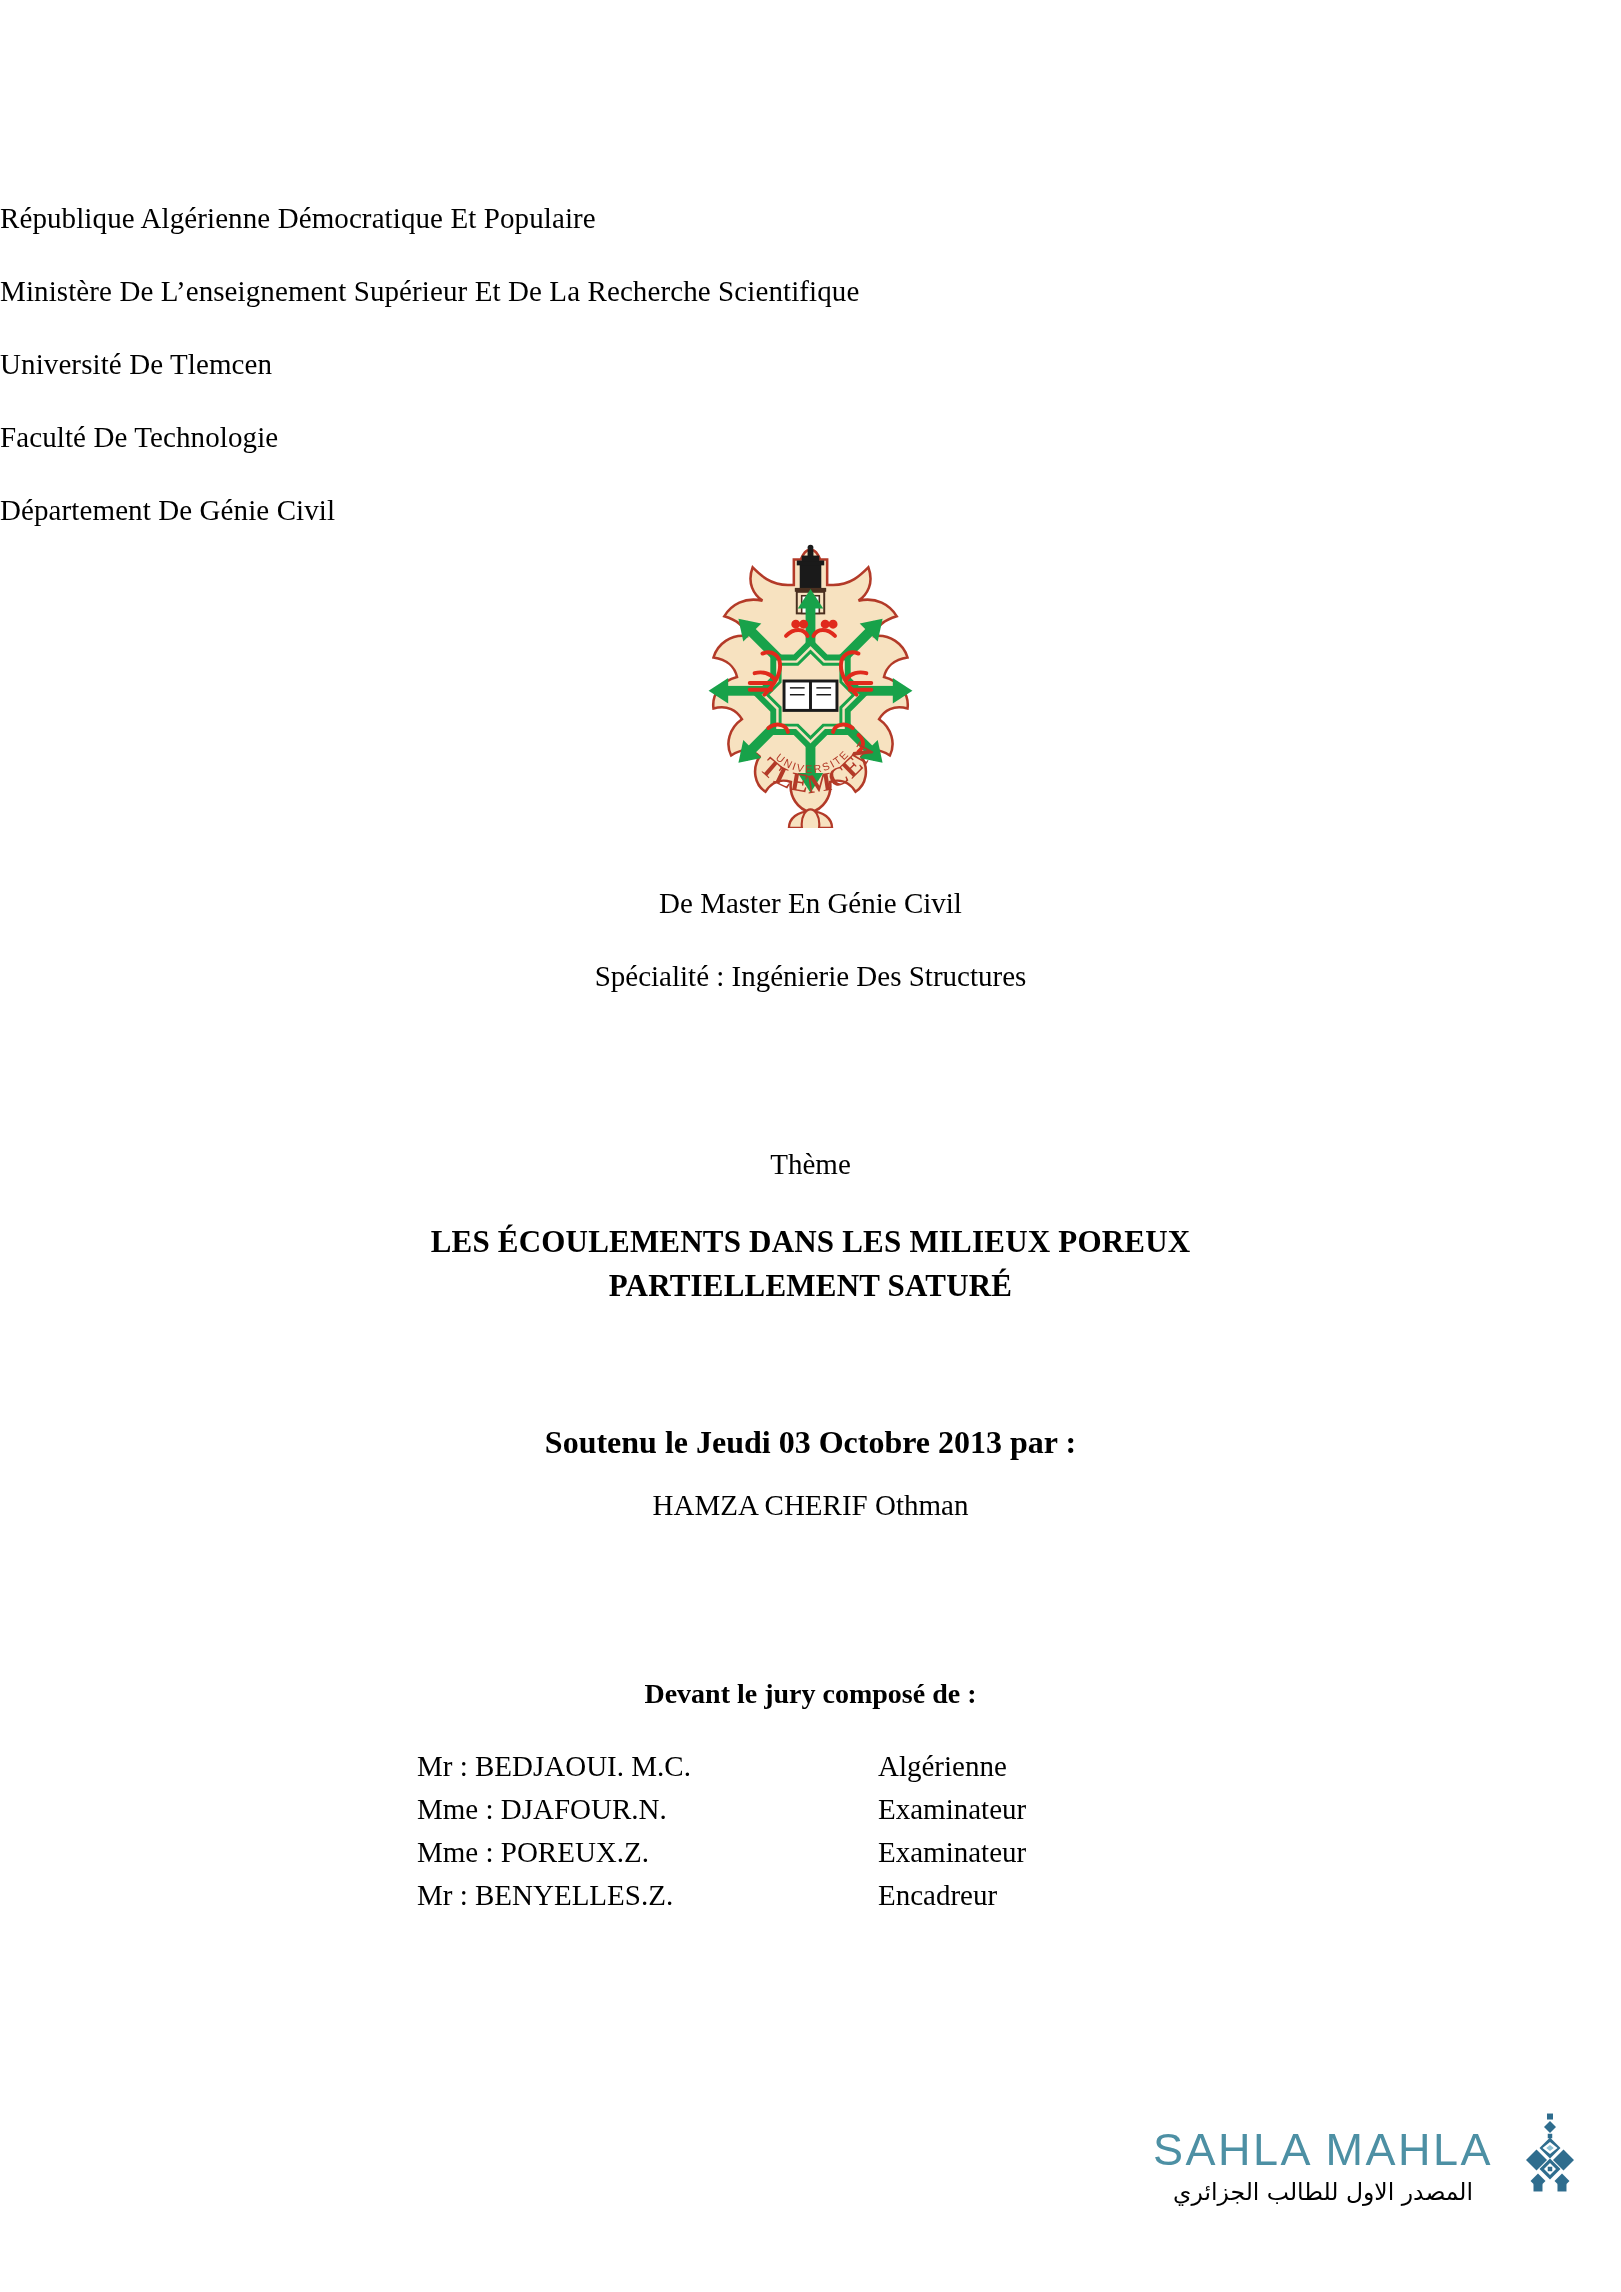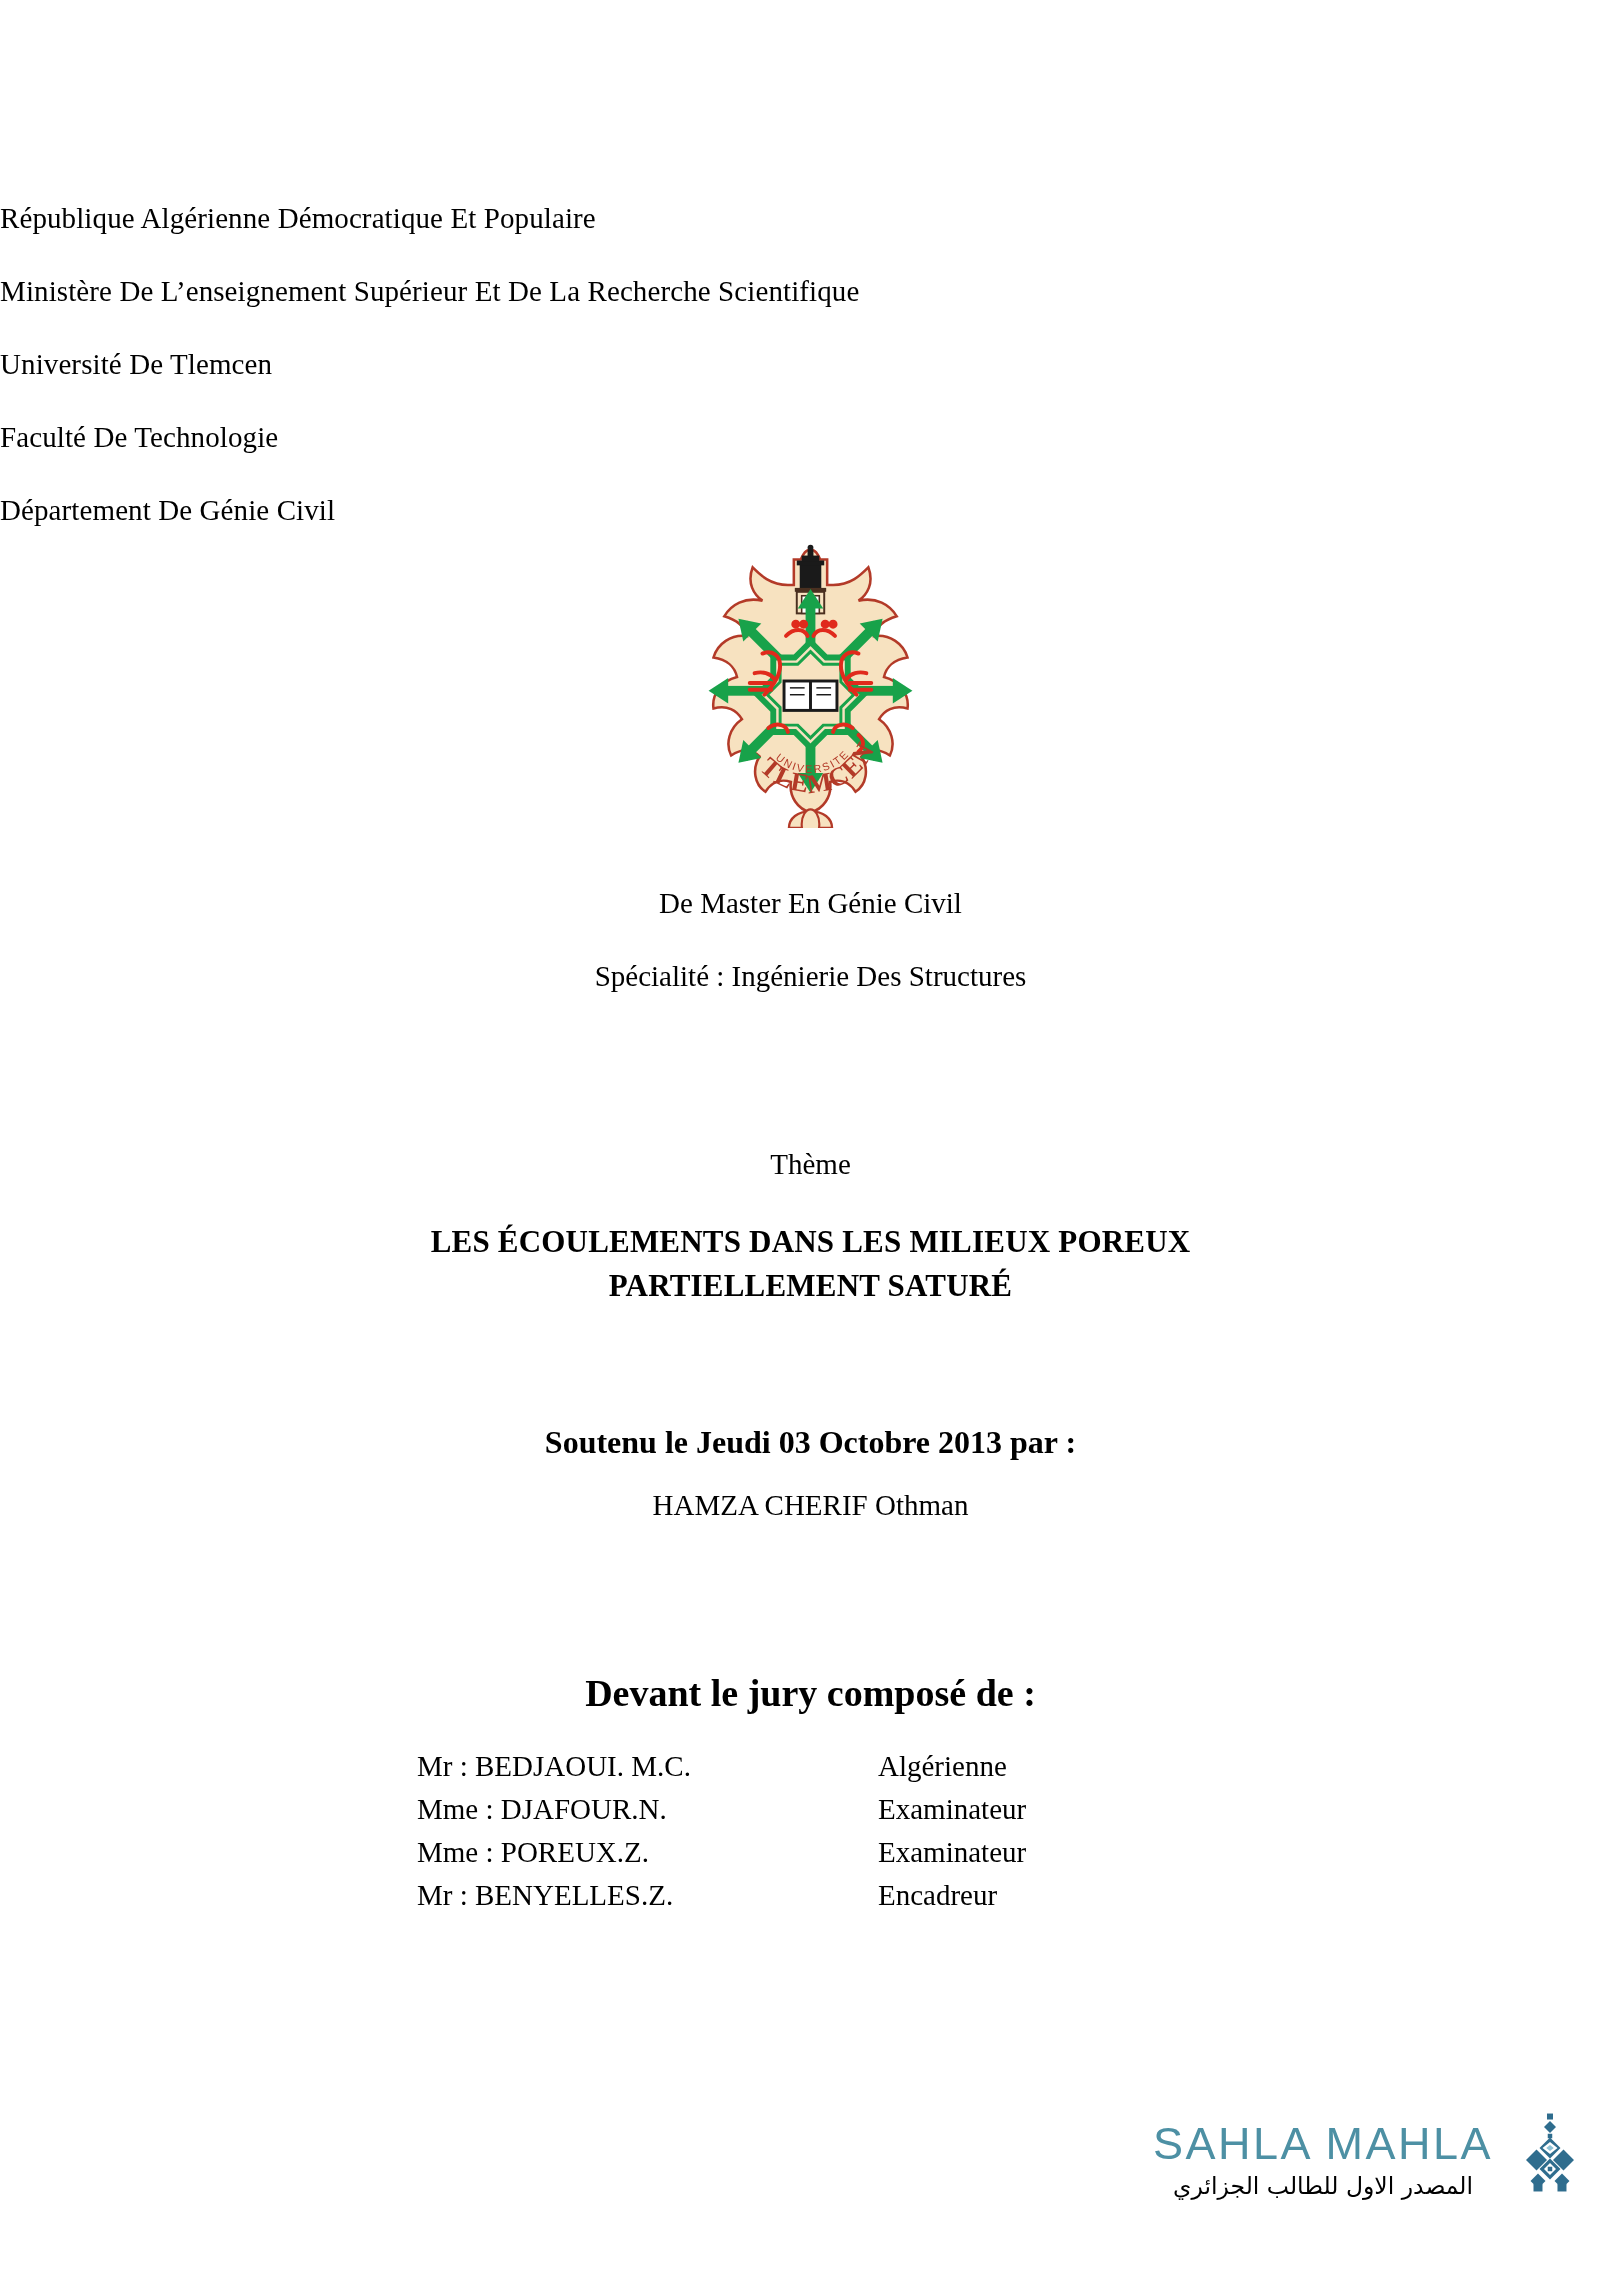--- a/index.html
+++ b/index.html
@@ -104,21 +104,21 @@
 
   
   .jury-heading-wrap {
     position: absolute;
     top: 1674px;
     left: 0;
     width: 1621px;
     text-align: center;
   }
   .jury-heading {
-    font-size: 38px;
+    font-size: 28px;
     font-weight: bold;
     line-height: 39px;
   }
   .jury-table {
     position: absolute;
     top: 1745px;
     left: 417px;
     width: 804px;
     border-collapse: collapse;
   }
@@ -135,21 +135,21 @@
   
   .watermark {
     position: absolute;
     left: 1153px;
     top: 2105px;
     width: 421px;
     height: 123px;
   }
   .wm-row {
     display: flex;
-    align-items: flex-start;
+    align-items: flex-end;
     gap: 29px;
   }
   .wm-text-col {
     display: flex;
     flex-direction: column;
     align-items: center;
     padding-top: 13.7px;
   }
   .wm-name {
     font-family: "Liberation Sans", "DejaVu Sans", sans-serif;

